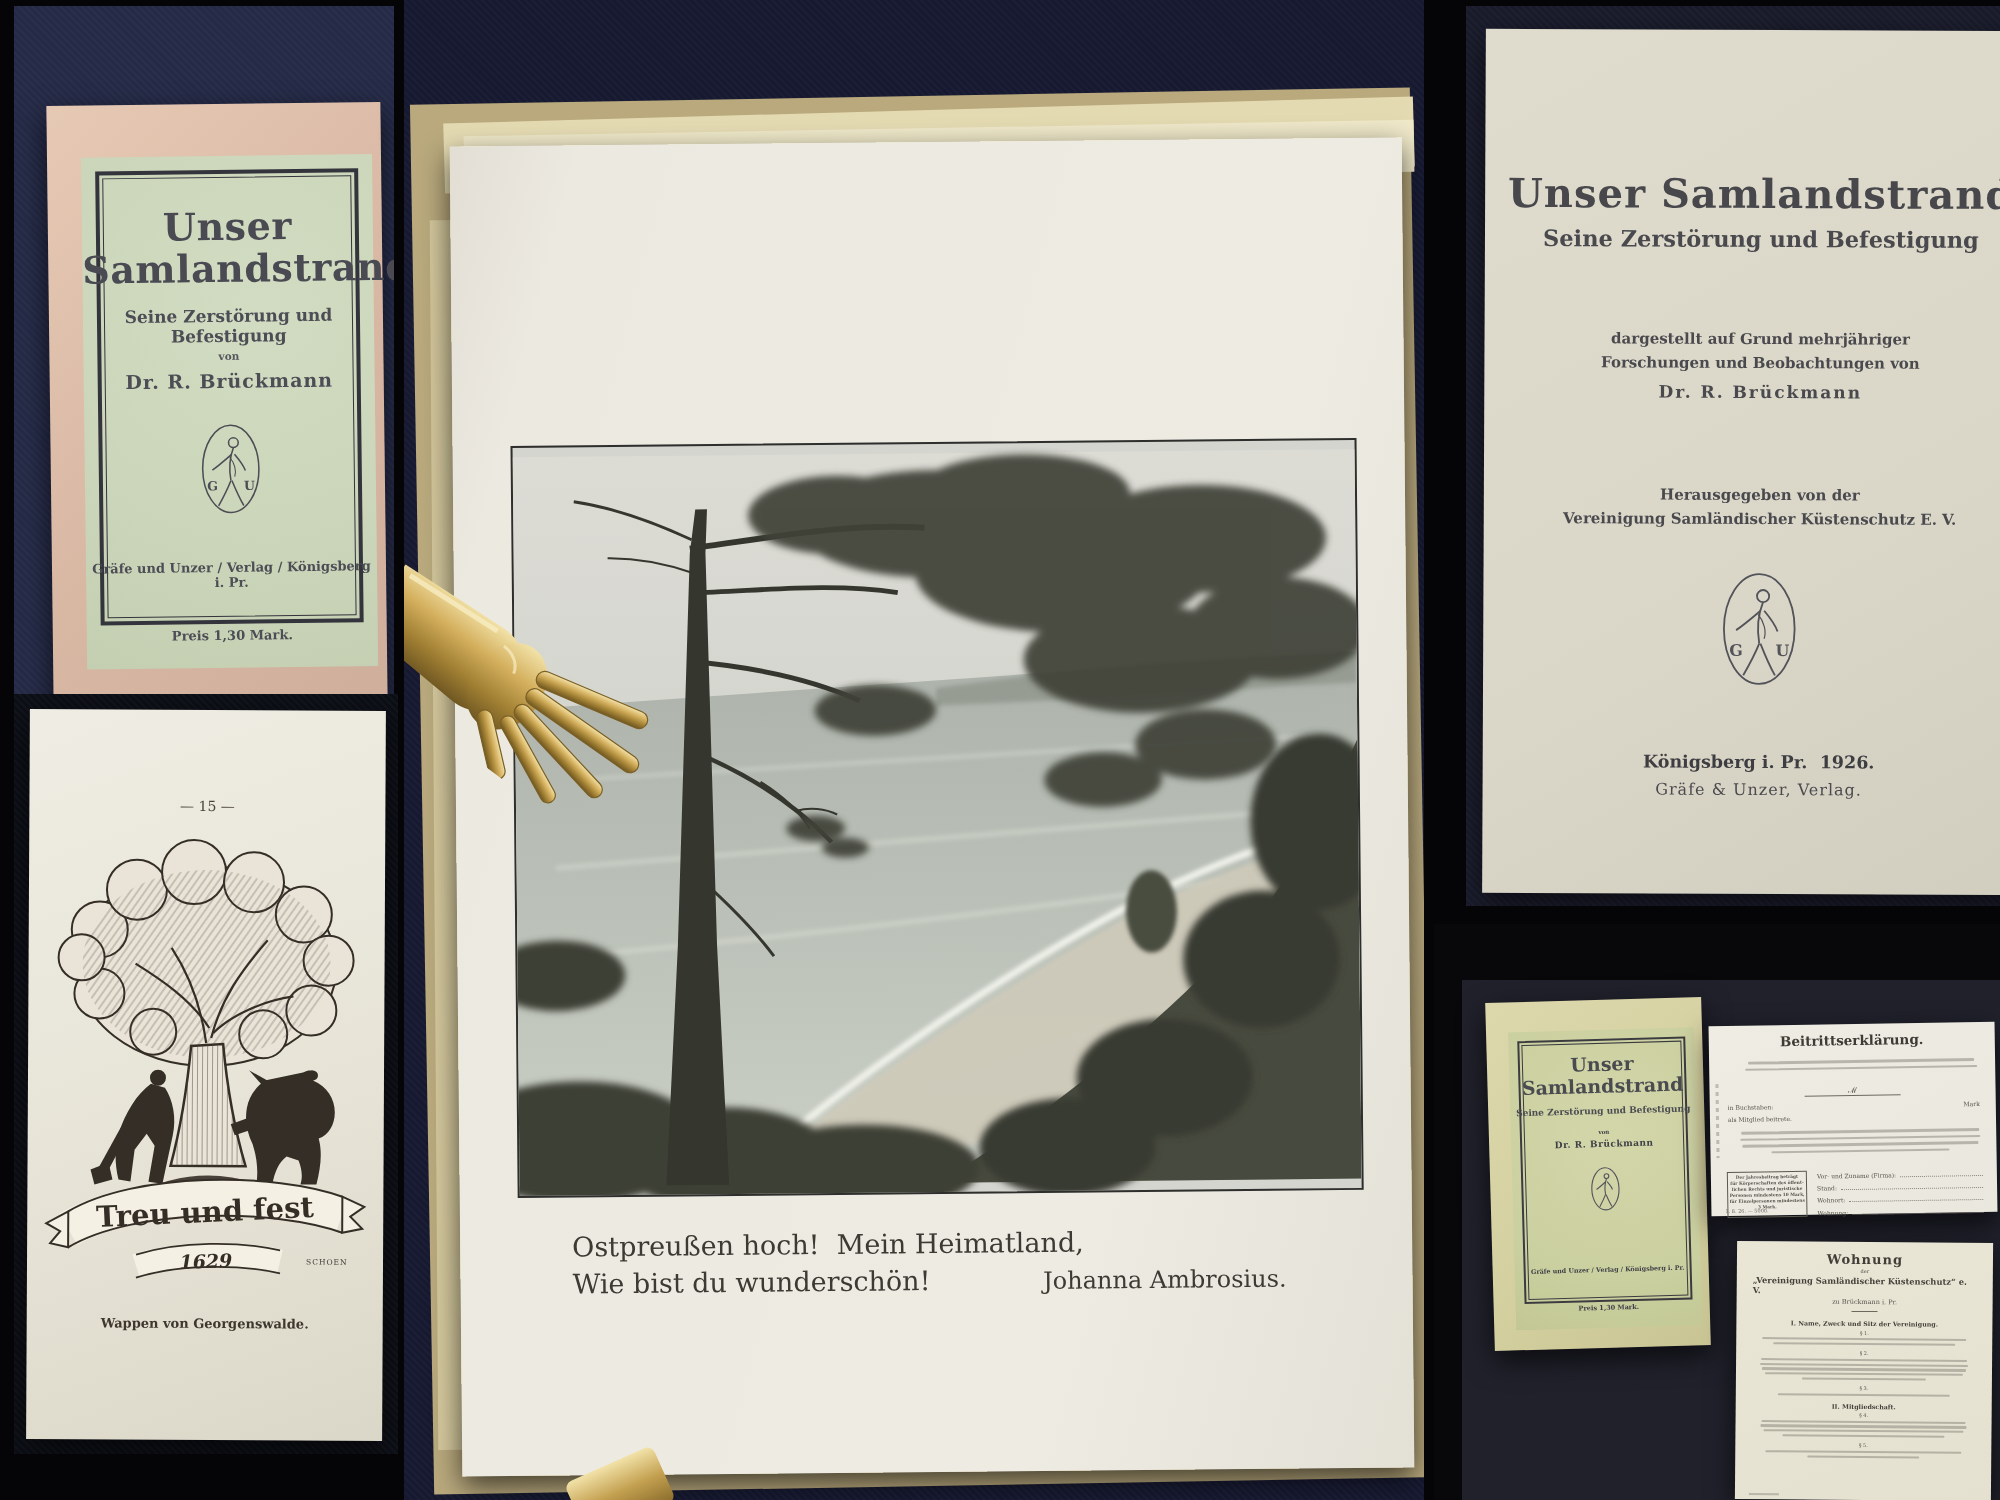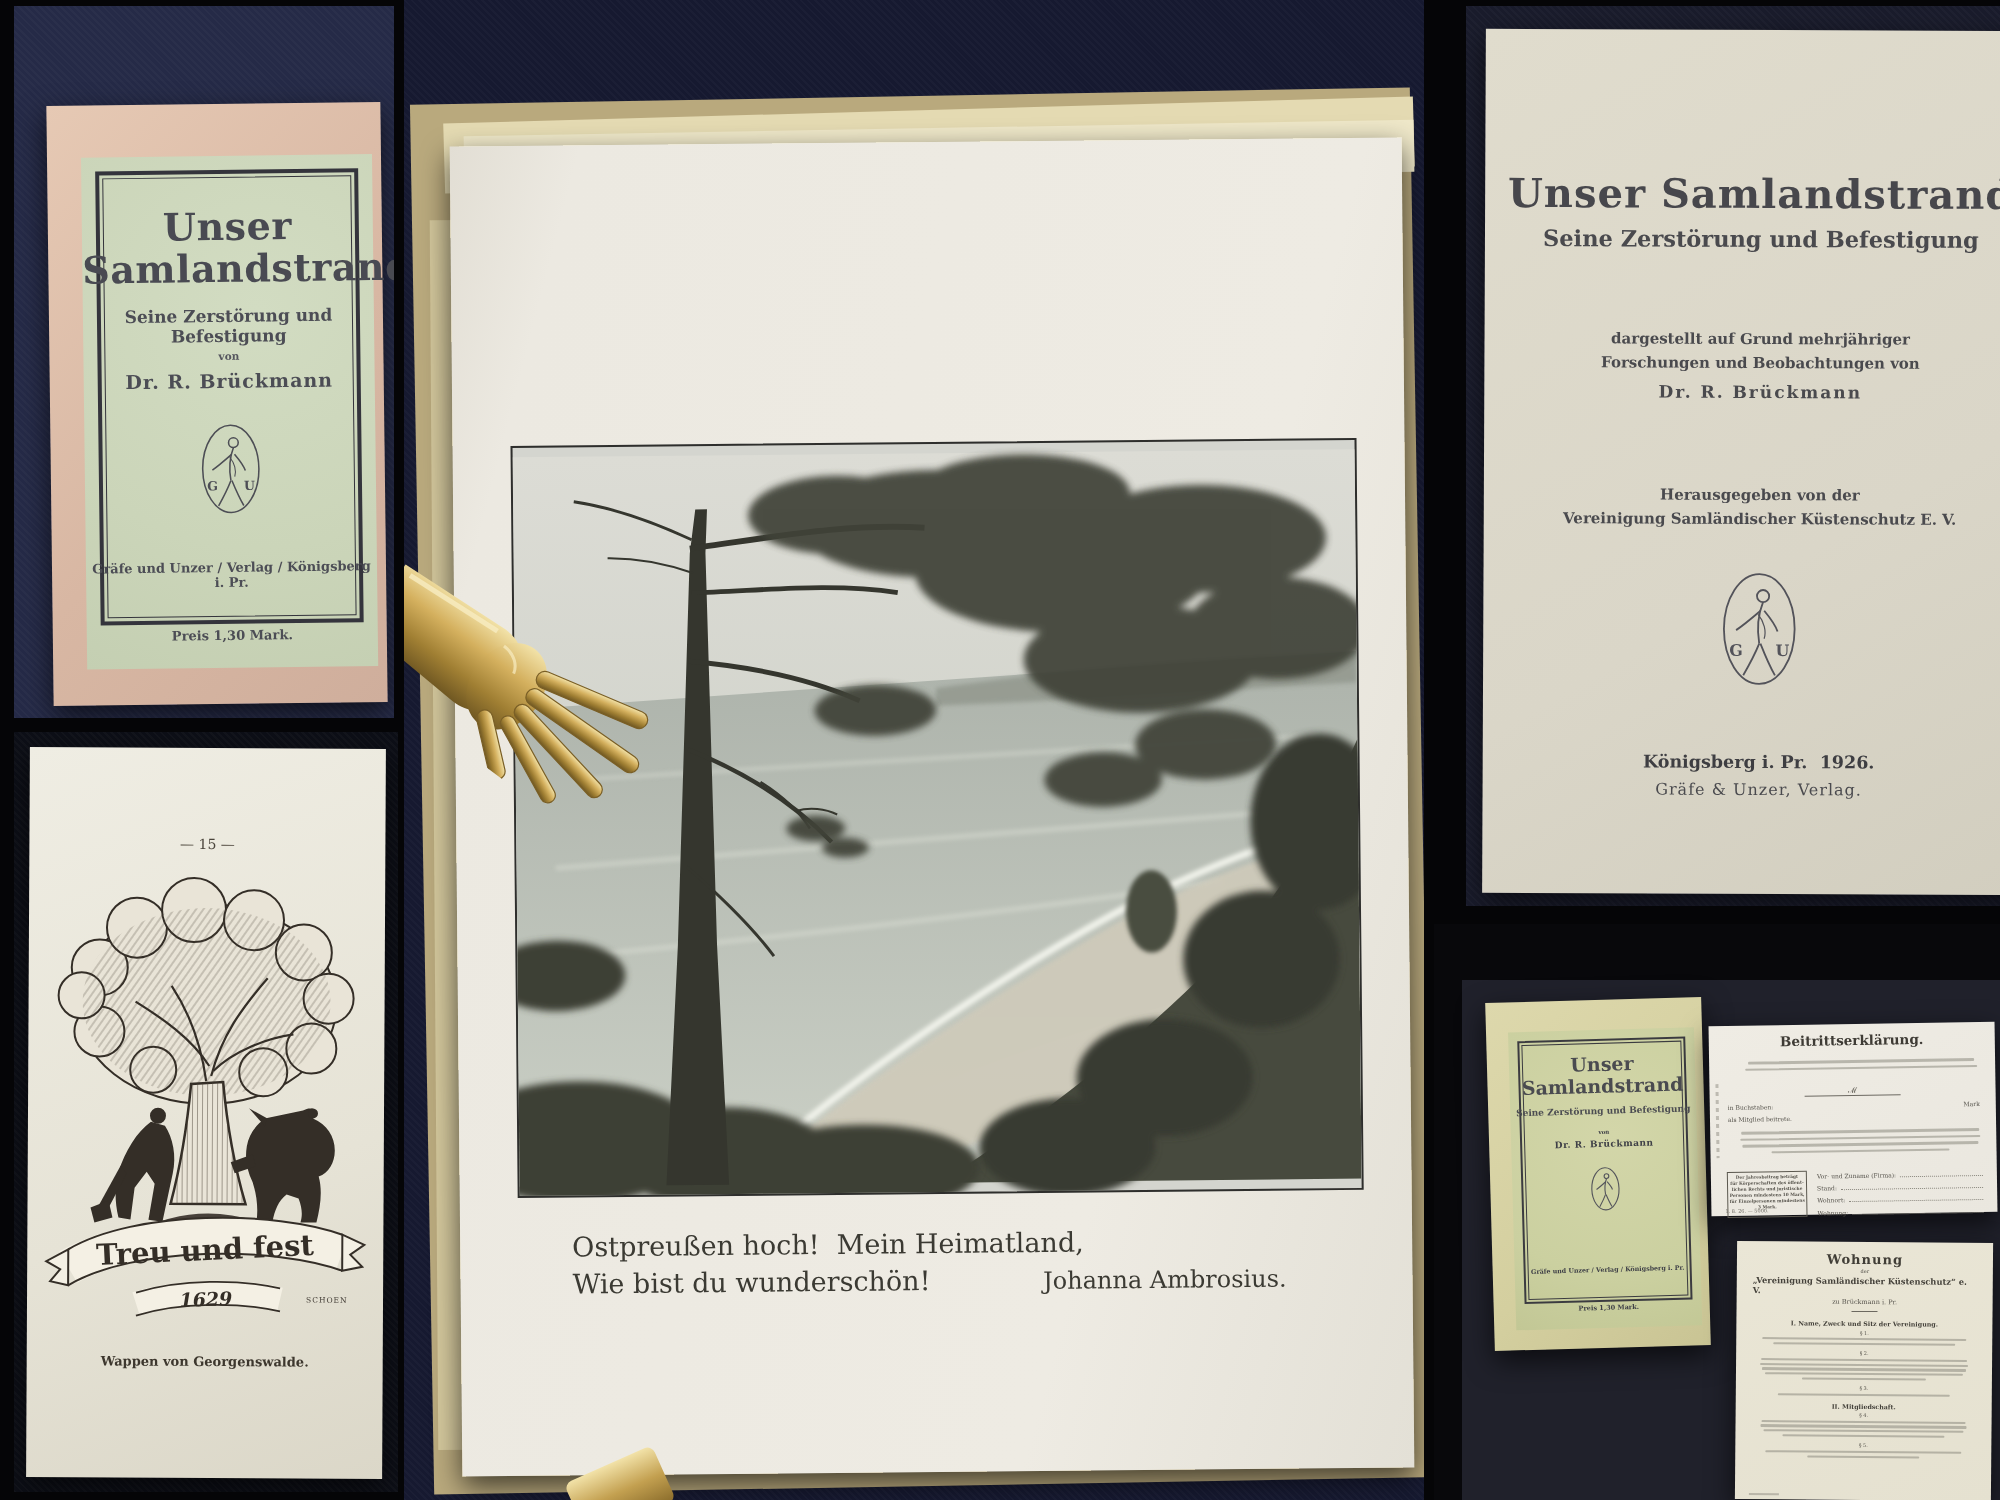--- a/index.html
+++ b/index.html
@@ -139,21 +139,21 @@
             <text x="13" y="70" font-size="13" font-weight="bold" stroke="none" fill="#4d4e55" text-anchor="middle">G</text>
             <text x="51" y="70" font-size="13" font-weight="bold" stroke="none" fill="#4d4e55" text-anchor="middle">U</text>
           </svg>
         </div>
         <div class="abs ctr cv-pub">Gräfe und Unzer / Verlag / Königsberg i. Pr.</div>
         <div class="abs ctr cv-price">Preis 1,30 Mark.</div>
       </div>
     </div>
   </div>
 
-  <div class="panel felt" style="left:14px;top:732px;width:384px;height:760px;background-color:#0d0f17;">
+  <div class="panel felt" style="left:14px;top:694px;width:384px;height:760px;background-color:#0d0f17;">
     <div class="page page-wappen">
       <div class="abs ctr wp-num">— 15 —</div>
 
       <svg style="position:absolute;left:13px;top:118px;" width="330" height="470" viewBox="0 0 330 470">
         <defs>
           <pattern id="lhatch" width="6" height="6" patternUnits="userSpaceOnUse" patternTransform="rotate(35)">
             <line x1="1" y1="0" x2="1" y2="6" stroke="#4a4136" stroke-width="1"></line>
           </pattern>
           <pattern id="vhatch" width="5" height="5" patternUnits="userSpaceOnUse">
             <line x1="1.5" y1="0" x2="1.5" y2="5" stroke="#4a4136" stroke-width=".8"></line>

